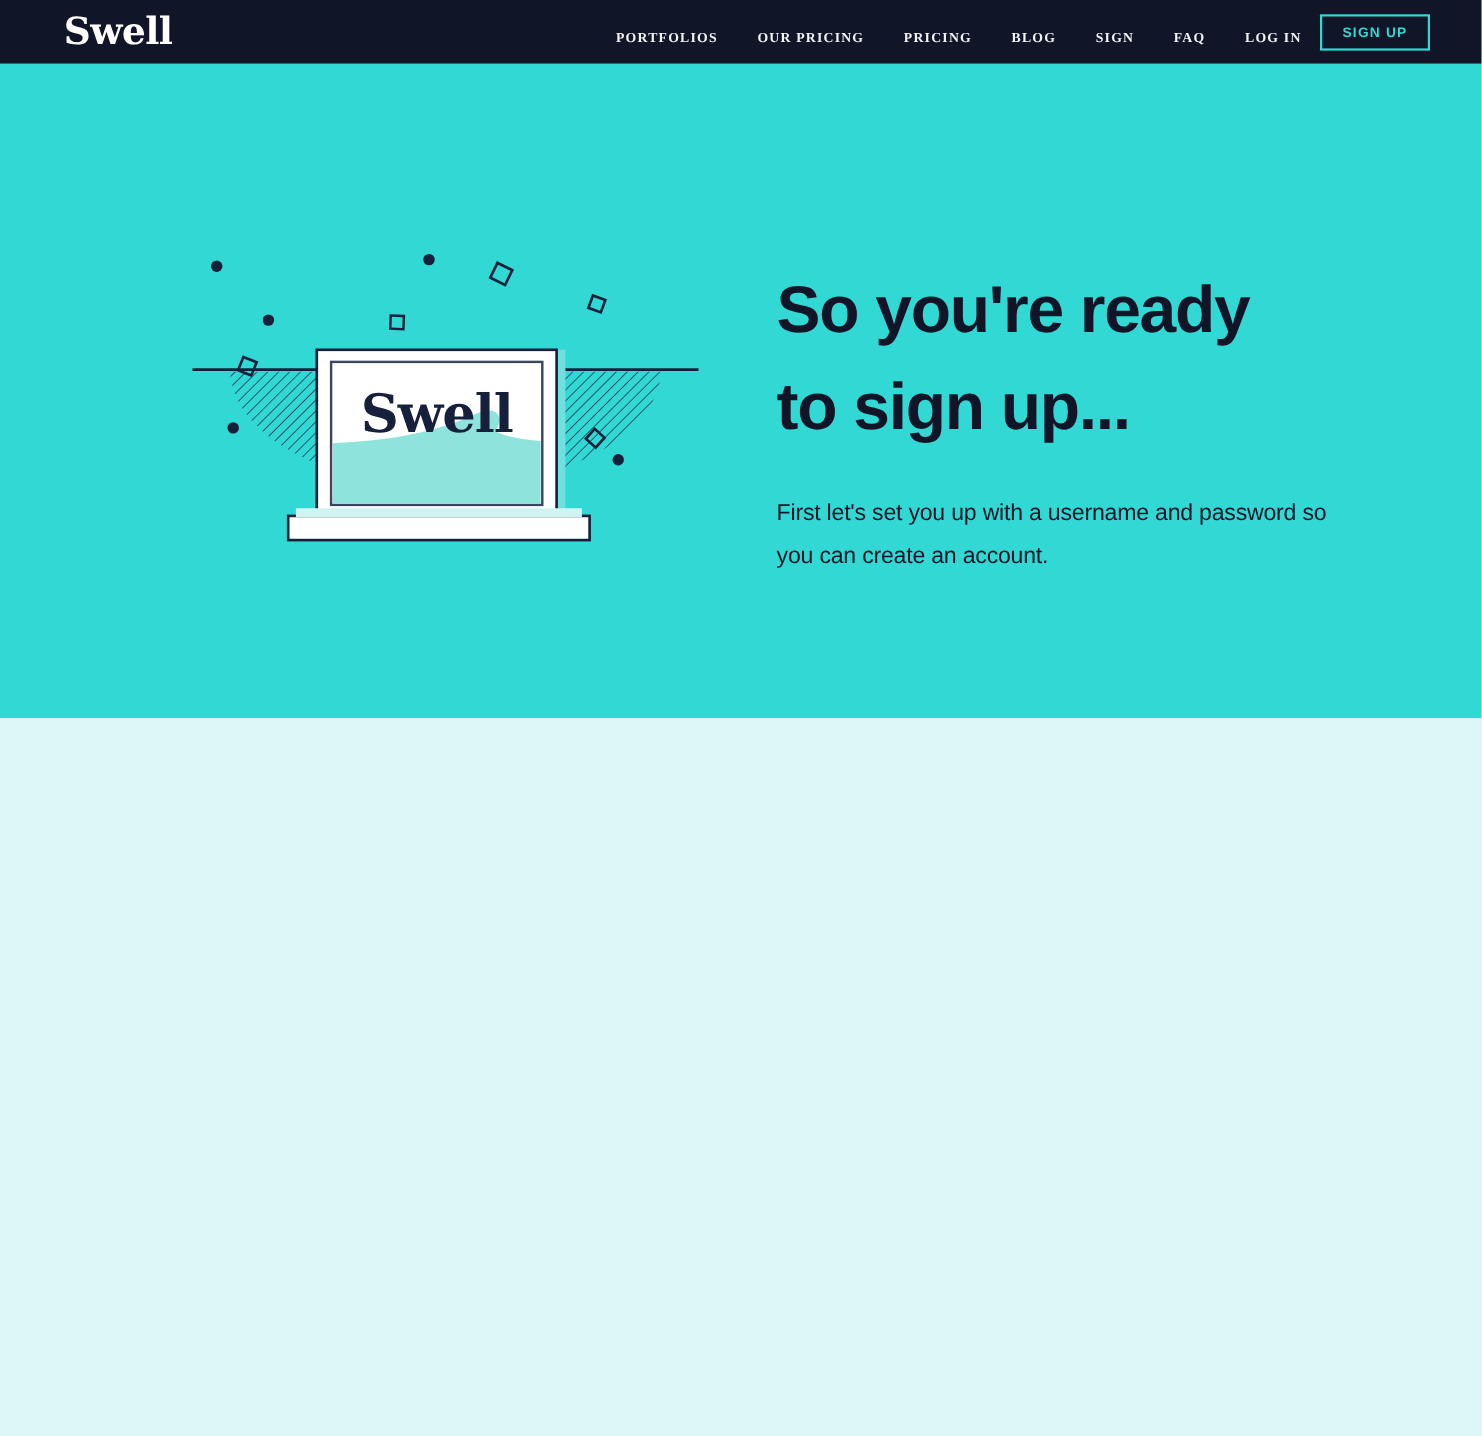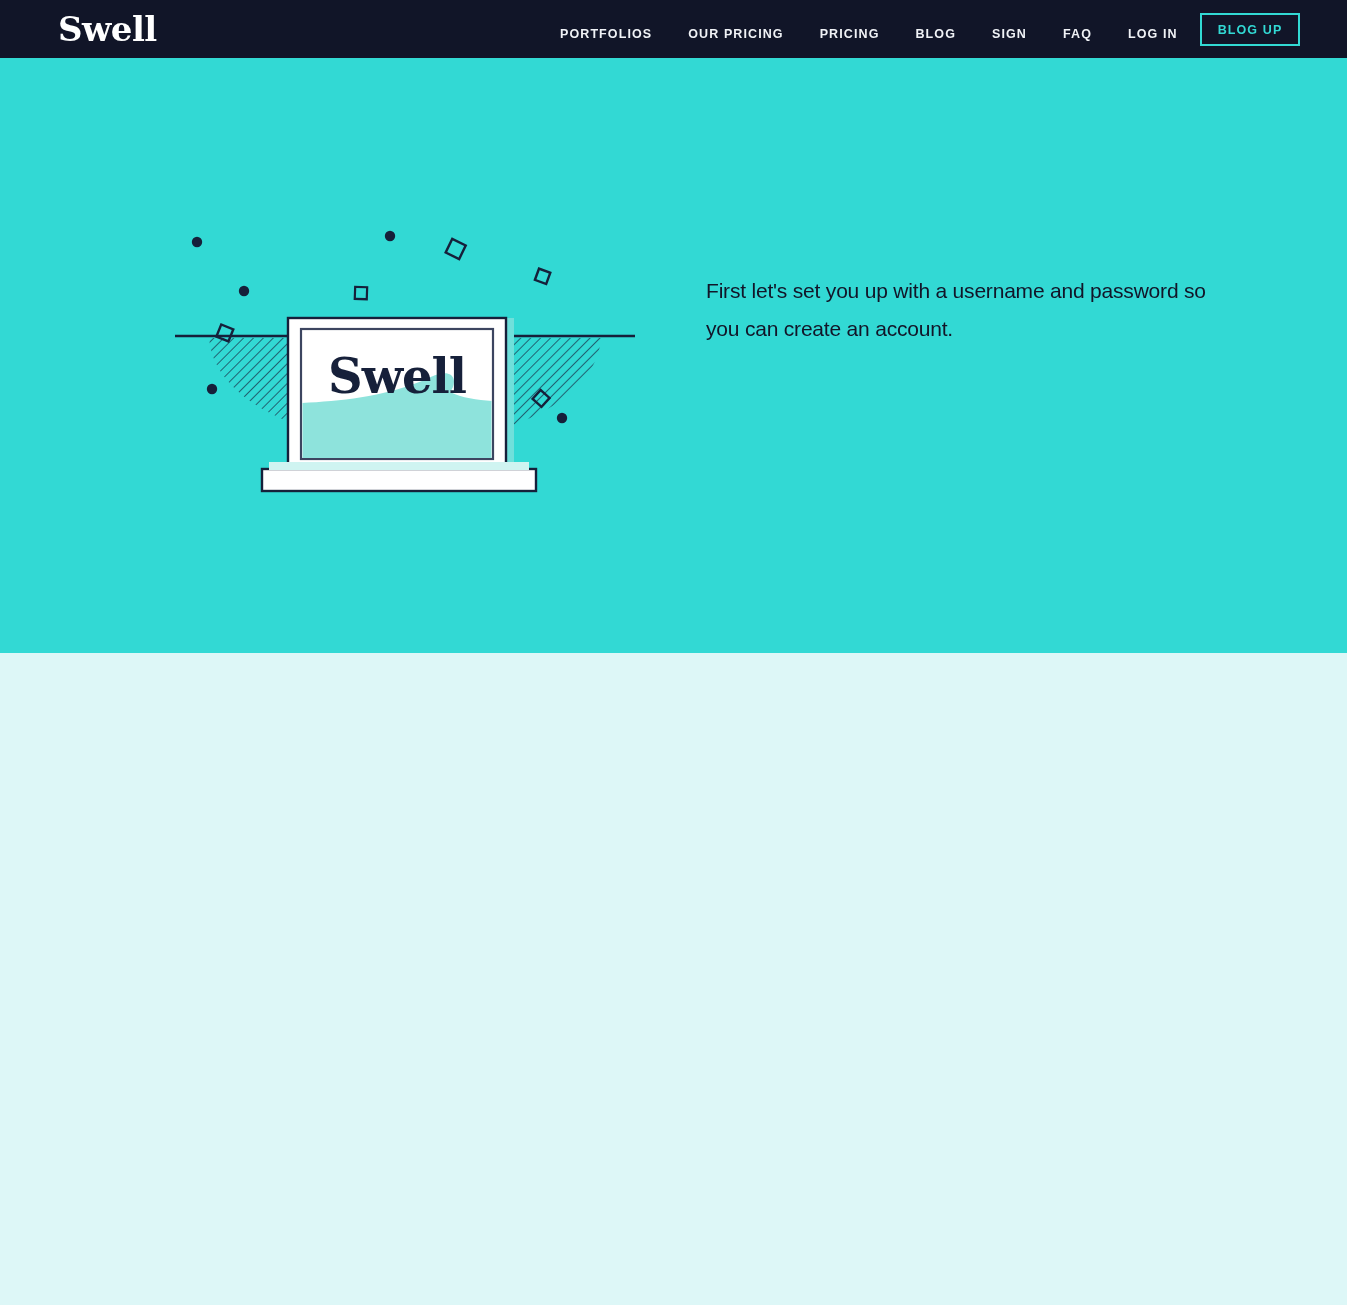--- a/index.html
+++ b/index.html
@@ -32,20 +32,21 @@
     letter-spacing: -0.5px;
     line-height: 46px;
   }
   .nav-links {
     position: absolute;
     left: 560px;
     top: 0;
     height: 68px;
     display: flex;
     align-items: center;
+    font-family: Liberation Serif, serif;
   }
   .nav-link {
     color: #F0F2F6;
     font-size: 12.5px;
     font-weight: bold;
     letter-spacing: 1.1px;
     text-decoration: none;
     margin-right: 36px;
     white-space: nowrap;
     cursor: pointer;
@@ -124,21 +125,21 @@
   <div class="nav-links">
     <a class="nav-link" href="#">PORTFOLIOS</a>
     <a class="nav-link" href="#">OUR PRICING</a>
     <a class="nav-link" href="#">PRICING</a>
     <a class="nav-link" href="#">BLOG</a>
     <a class="nav-link" href="#">SIGN</a>
     <a class="nav-link" href="#">FAQ</a>
     <a class="nav-link" href="#">LOG IN</a>
   </div>
 
-  <button class="signup-btn">BLOG UP</button>
+  <button class="signup-btn">SIGN UP</button>
 </div>
 
 <div class="hero">
 
   <div class="hero-illustration">
     <svg width="470" height="340" viewBox="0 0 470 340" xmlns="http://www.w3.org/2000/svg">
       <defs>
         <pattern id="hatch" width="7" height="7" patternTransform="rotate(45)" patternUnits="userSpaceOnUse">
           <line x1="0" y1="0" x2="0" y2="7" stroke="#16203a" stroke-width="1.5"></line>
         </pattern>
@@ -184,20 +185,24 @@
       </g>
 
       <text x="227" y="190" text-anchor="middle" font-family="DejaVu Serif, serif" font-weight="bold" font-size="48" fill="#16203a" letter-spacing="-1">Swell</text>
 
       <rect x="92" y="266" width="274" height="22" fill="#ffffff" stroke="#16203a" stroke-width="2.4"></rect>
       <rect x="99" y="259" width="260" height="8" fill="#CFF4F1"></rect>
     </svg>
   </div>
 
   <div class="hero-copy">
+    <h1 class="hero-title">
+      <span>So you're ready</span><br>
+      <span>to sign up...</span>
+    </h1>
     <p class="hero-sub">First let's set you up with a username and password so you can create an account.</p>
   </div>
 </div>
 
 <div class="form-section">
 
   
 
   
 

